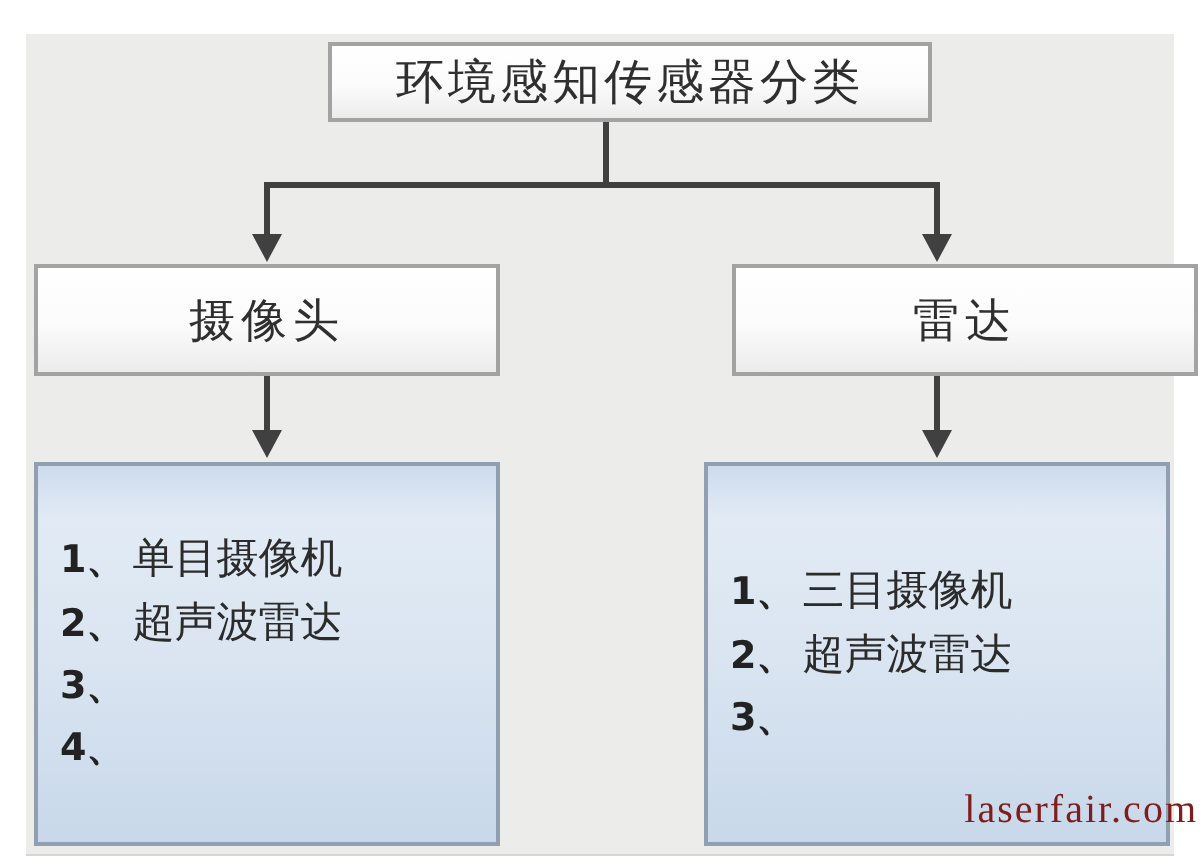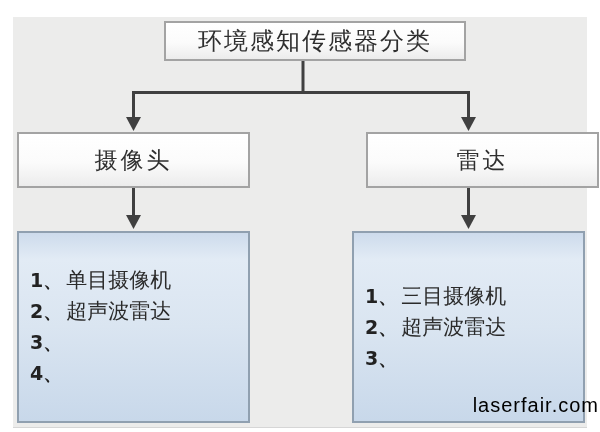--- a/index.html
+++ b/index.html
@@ -42,22 +42,22 @@
     display:flex;align-items:baseline;
     line-height:31px;font-size:21px;color:#2b2b2b;white-space:nowrap;
   }
   .leaf-item .num{
     font-family:"DejaVu Sans","Liberation Sans",sans-serif;
     font-weight:bold;font-size:19px;margin-right:4px;color:#222;
   }
   .connectors{position:absolute;left:0;top:0;width:600px;height:432px;pointer-events:none;}
   .watermark{
     position:absolute;top:394px;right:1px;z-index:5;
-    font-family:Liberation Sans, sans-serif;
-    font-size:20px;letter-spacing:1px;color:#000000;white-space:nowrap;
+    font-family:Liberation Serif, serif;
+    font-size:20px;letter-spacing:1px;color:#7f1d1d;white-space:nowrap;
   }
 </style>
 </head>
 <body>
 
 <div class="stage">
 
   <div class="panel"></div>
 
   <svg class="connectors" viewBox="0 0 600 432" xmlns="http://www.w3.org/2000/svg">

